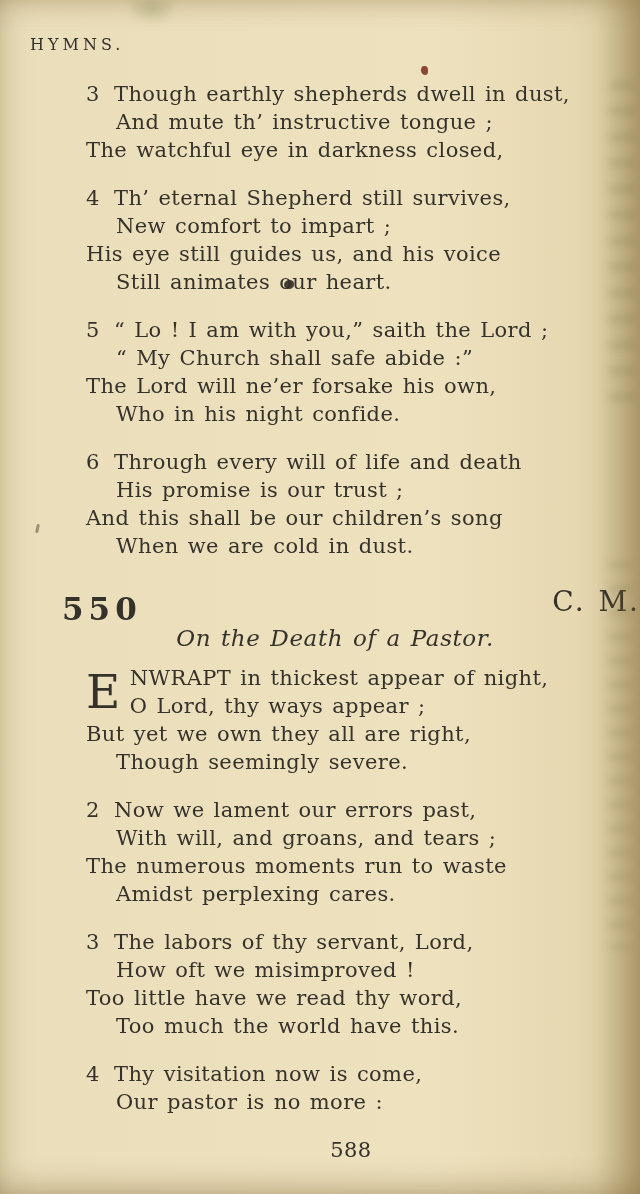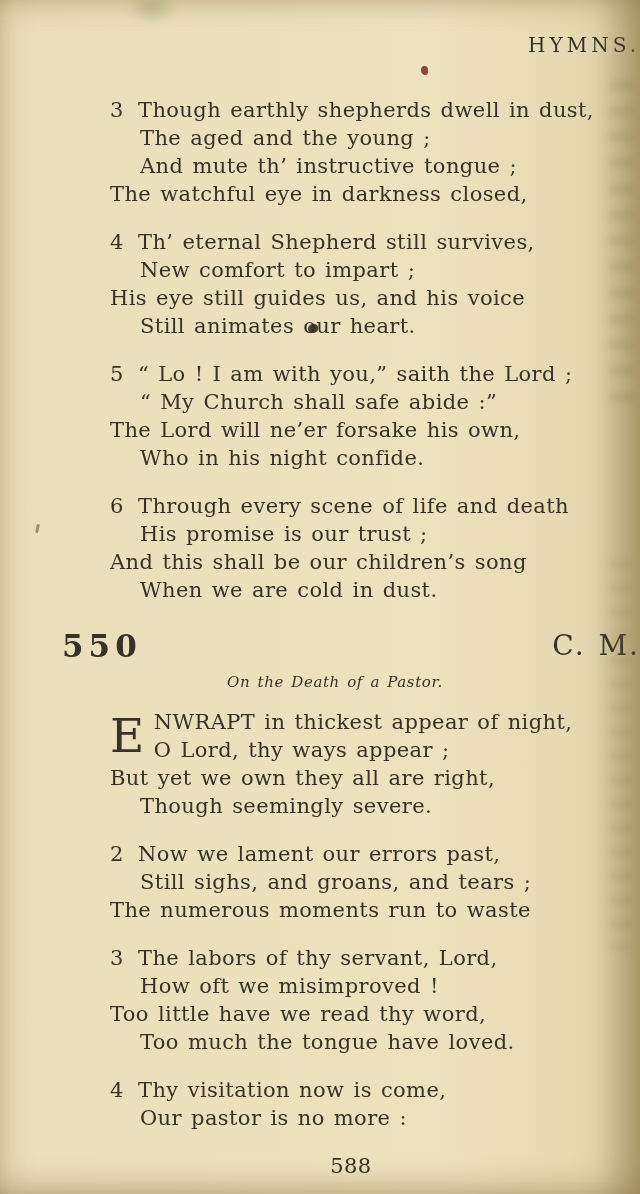--- a/index.html
+++ b/index.html
@@ -11,52 +11,52 @@
     width: 640px; height: 1194px; overflow: hidden;
     background: linear-gradient(90deg, #e5d9b5 0%, #ebdebb 6%, #eee1be 68%, #e5d7af 93%, #cfbf94 100%);
     color: #35322b;
     font-family: "DejaVu Serif", "Liberation Serif", serif;
     font-size: 21px; line-height: 28px;
     letter-spacing: .4px; word-spacing: 2px;
     padding-top: 34px;
   }
 
   .running-head {
-    text-align: right; padding-left: 30px;
-    font-size: 20px; letter-spacing: 4px;
-    margin-bottom: 40px; line-height: 22px;
+    text-align: left; padding-left: 30px;
+    font-size: 16px; letter-spacing: 4px;
+    margin-bottom: 24px; line-height: 22px;
   }
 
   .hymn { margin-left: 86px; }
-  .stanza { margin-bottom: 20px; margin-left: 24px; }
+  .stanza { margin-bottom: 20px; }
   .line { white-space: nowrap; }
   .num { display: inline-block; width: 28px; }
   .ind { padding-left: 30px; }
   .ind2 { padding-left: 12px; }
   .rel { position: relative; }
 
   .dropcap {
     float: left;
     font-size: 47px; line-height: 50px;
     margin: 3px 9px 0 0;
   }
 
   .hymn-heading { position: relative; height: 42px; margin-top: 16px; }
   .hymn-number {
-    position: absolute; left: 62px; top: 5px;
+    position: absolute; left: 62px; top: 12px;
     font-size: 31px; font-weight: bold; letter-spacing: 5px; line-height: 34px;
   }
   .hymn-meter {
     position: absolute; left: 30px; right: 0; top: 8px;
     text-align: right; font-size: 28px; letter-spacing: 2px;
   }
 
   .hymn-title {
     text-align: center; padding-left: 30px;
-    font-style: italic; font-size: 15px; letter-spacing: .6px;
+    font-style: italic; font-size: 23px; letter-spacing: .6px;
     margin: 2px 0 12px;
   }
 
   .page-number { text-align: center; padding-left: 30px; font-size: 21px; margin-top: 2px; margin-left: 32px; }
 
   
   .red-fleck {
     position: absolute; left: 421px; top: 66px; width: 7px; height: 9px;
     background: #7c2d1d; border-radius: 50% 50% 45% 55%; opacity: .85; filter: blur(.4px);
   }
@@ -89,41 +89,40 @@
 
 <div class="page">
 
   <div class="running-head">HYMNS.</div>
   <div class="red-fleck"></div>
 
   <section class="hymn">
 
     <div class="stanza">
       <div class="line"><span class="num">3</span><span>Though earthly shepherds dwell in dust,</span></div>
-      <div class="line ind">The aged and the young ;</div>
       <div class="line ind">And mute th’ instructive tongue ;</div>
       <div class="line">The watchful eye in darkness closed,</div>
     </div>
 
     <div class="stanza">
       <div class="line"><span class="num">4</span><span>Th’ eternal Shepherd still survives,</span></div>
       <div class="line ind">New comfort to impart ;</div>
       <div class="line">His eye still guides us, and his voice</div>
       <div class="line ind rel"><span>Still animates our heart.</span><span class="blot"></span></div>
     </div>
 
     <div class="stanza">
       <div class="line"><span class="num">5</span><span>“ Lo ! I am with you,” saith the Lord ;</span></div>
       <div class="line ind">“ My Church shall safe abide :”</div>
       <div class="line">The Lord will ne’er forsake his own,</div>
       <div class="line ind">Who in his night confide.</div>
     </div>
 
     <div class="stanza">
-      <div class="line"><span class="num">6</span><span>Through every scene of life and death</span></div>
+      <div class="line"><span class="num">6</span><span>Through every will of life and death</span></div>
       <div class="line ind">His promise is our trust ;</div>
       <div class="line">And this shall be our children’s song</div>
       <div class="line ind">When we are cold in dust.</div>
     </div>
 
   </section>
 
   <div class="hymn-heading">
     <span class="hymn-number">550</span>
     <span class="hymn-meter">C. M.</span>
@@ -135,29 +134,30 @@
     <div class="stanza">
       <span class="dropcap">E</span>
       <div class="line">NWRAPT in thickest appear of night,</div>
       <div class="line ind2">O Lord, thy ways appear ;</div>
       <div class="line">But yet we own they all are right,</div>
       <div class="line ind">Though seemingly severe.</div>
     </div>
 
     <div class="stanza">
       <div class="line"><span class="num">2</span><span>Now we lament our errors past,</span></div>
-      <div class="line ind">Still sighs, and groans, and tears ;</div>
+      <div class="line ind">With will, and groans, and tears ;</div>
       <div class="line">The numerous moments run to waste</div>
+      <div class="line ind">Amidst perplexing cares.</div>
     </div>
 
     <div class="stanza">
       <div class="line"><span class="num">3</span><span>The labors of thy servant, Lord,</span></div>
       <div class="line ind">How oft we misimproved !</div>
       <div class="line">Too little have we read thy word,</div>
-      <div class="line ind">Too much the tongue have loved.</div>
+      <div class="line ind">Too much the world have this.</div>
     </div>
 
     <div class="stanza">
       <div class="line"><span class="num">4</span><span>Thy visitation now is come,</span></div>
       <div class="line ind">Our pastor is no more :</div>
     </div>
 
   </section>
 
   <div class="page-number">588</div>

